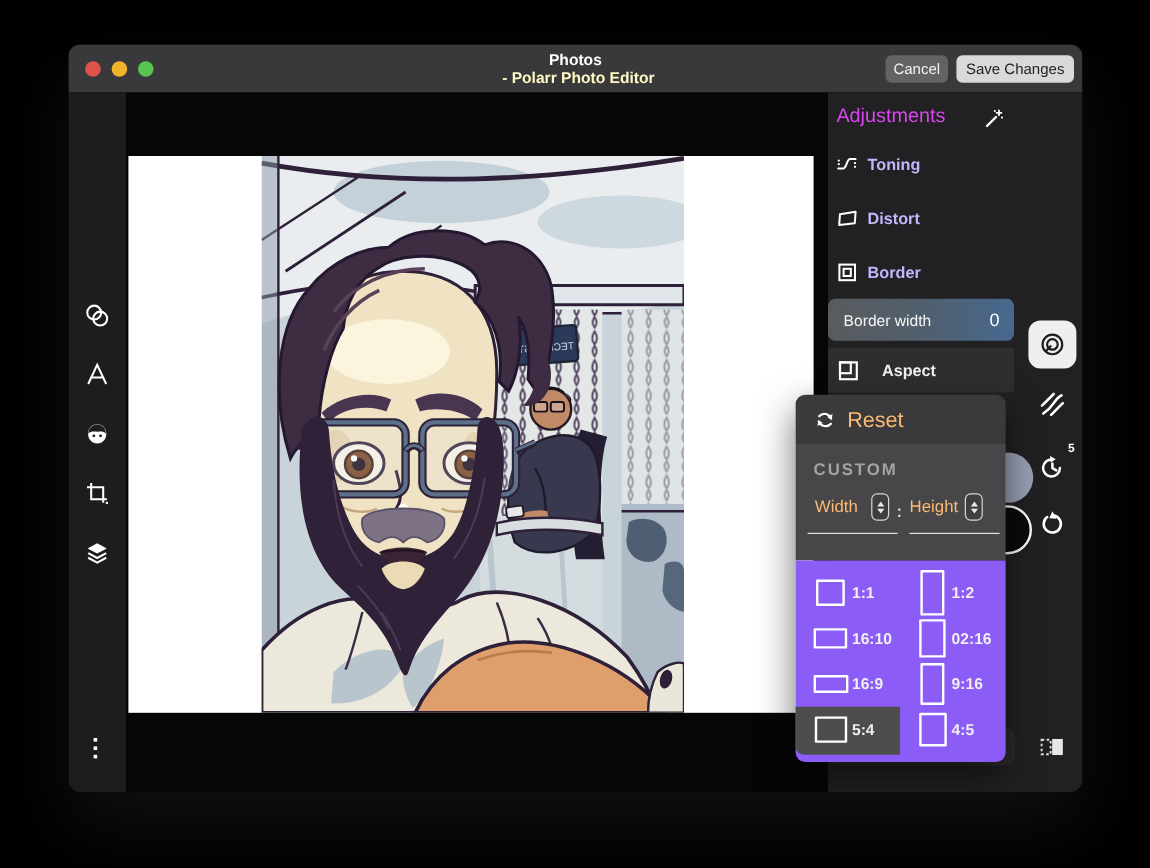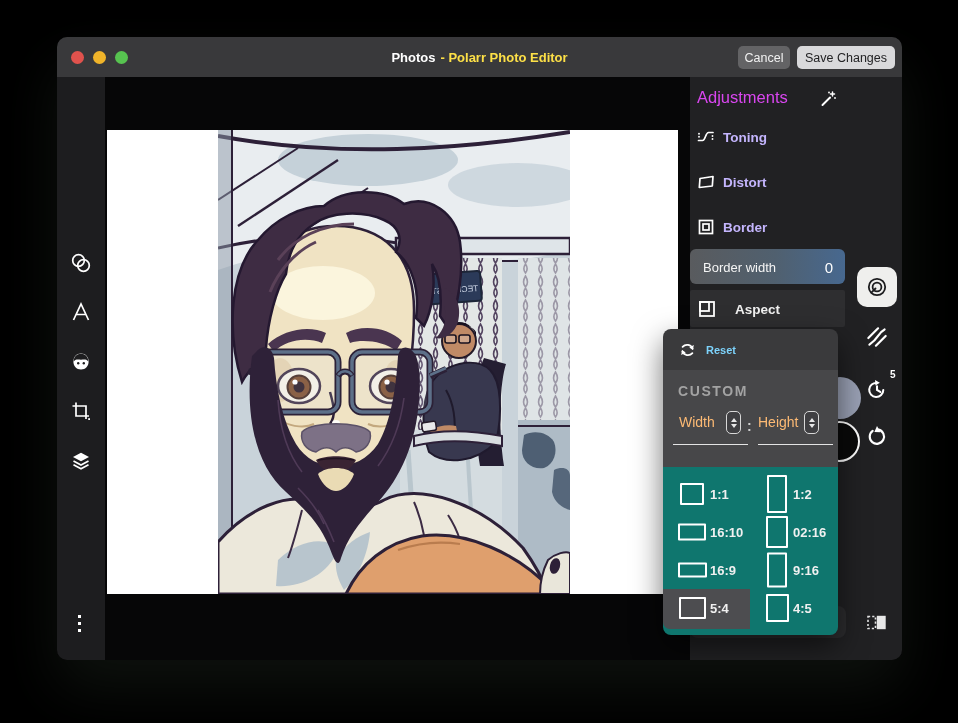--- a/index.html
+++ b/index.html
@@ -4,22 +4,22 @@
 <style>
   html,body{margin:0;padding:0;background:#000;}
   .stage{position:relative;width:958px;height:723px;background:#000;overflow:hidden;
          font-family:"Liberation Sans",sans-serif;-webkit-font-smoothing:antialiased;}
   .window{position:absolute;left:57px;top:37px;width:845px;height:623px;border-radius:10px;
           background:#0b0b0c;overflow:hidden;box-shadow:0 28px 60px rgba(25,32,25,.55);}
   
   .titlebar{position:absolute;left:0;top:0;width:100%;height:40px;background:#39393b;border-bottom:1px solid #19191a;}
   .light{position:absolute;top:14px;width:13px;height:13px;border-radius:50%;}
   .titletext{position:absolute;left:0;right:0;top:0;height:40px;display:flex;align-items:center;justify-content:center;
-             font-size:13px;font-weight:700;color:#fff;white-space:pre;}
-  .titletext .editor{color:#fde047;font-weight:700;margin-left:5px;}
+             font-size:13px;font-weight:700;color:#fff;white-space:pre;flex-direction:column;}
+  .titletext .editor{color:#fef9c3;font-weight:700;margin-left:5px;}
   .tbbtn{position:absolute;top:9px;height:23px;border:none;border-radius:5px;font-size:12.5px;
          font-family:"Liberation Sans",sans-serif;display:flex;align-items:center;justify-content:center;cursor:default;}
   
   .content{position:absolute;left:0;top:40px;width:845px;height:583px;background:#060607;}
   .leftrail{position:absolute;left:0;top:0;width:48px;height:583px;background:#1d1d1f;}
   .railicon{position:absolute;left:12px;width:24px;height:24px;}
   .canvas{position:absolute;left:50px;top:53px;width:571px;height:464px;background:#ffffff;}
   .photo{position:absolute;left:111px;top:0;width:352px;height:464px;}
   
   .panel{position:absolute;left:633px;top:0;width:212px;height:583px;background:#212123;}
@@ -38,31 +38,31 @@
   .swatch{position:absolute;width:42px;height:42px;border-radius:50%;}
   .stripbtn{position:absolute;width:40px;height:40px;display:flex;align-items:center;justify-content:center;}
   .whitebtn{background:#efefed;border-radius:10px;}
   .badge5{position:absolute;left:833px;top:292px;font-size:10px;font-weight:700;color:#fff;}
   .bottombar{position:absolute;left:633px;top:529px;width:156px;height:32px;background:#2c2c2e;border-radius:8px;}
   
   .popup{position:absolute;left:606px;top:252px;width:175px;height:306px;border-radius:8px;
          box-shadow:0 12px 30px rgba(0,0,0,.55);}
   .resetrow{position:absolute;left:0;top:0;width:175px;height:41px;background:#3a3a3c;border-radius:8px 8px 0 0;}
   .resetrow .ic{position:absolute;left:15px;top:50%;transform:translateY(-50%);width:19px;height:19px;}
-  .resetrow .lb{position:absolute;left:43px;top:50%;transform:translateY(-50%);font-size:11px;font-weight:700;color:#7dd3fc;}
+  .resetrow .lb{position:absolute;left:43px;top:50%;transform:translateY(-50%);font-size:18px;font-weight:400;color:#fdba74;}
   .customsec{position:absolute;left:0;top:41px;width:175px;height:97px;background:#474749;}
   .customhead{position:absolute;left:15px;top:13px;font-size:14px;font-weight:700;letter-spacing:1.6px;color:#a3a3a3;}
   .fieldlb{position:absolute;top:44px;font-size:14px;color:#fdba74;text-align:right;}
   .stepper{position:absolute;top:41px;width:13px;height:21px;border:1.4px solid #d8d8d8;border-radius:5px;background:#3f3f42;
            display:flex;flex-direction:column;align-items:center;justify-content:center;gap:2px;}
   .stepper .up{width:0;height:0;border-left:3.2px solid transparent;border-right:3.2px solid transparent;border-bottom:4px solid #e8e8e8;}
   .stepper .dn{width:0;height:0;border-left:3.2px solid transparent;border-right:3.2px solid transparent;border-top:4px solid #e8e8e8;}
   .uline{position:absolute;top:74px;height:0;border-top:1.6px solid #e4e4e4;}
   .colon{position:absolute;left:84px;top:48px;font-size:14px;font-weight:700;color:#cfcfcf;}
-  .gridsec{position:absolute;left:0;top:138px;width:175px;height:168px;background:#0f766e;border-radius:0 0 8px 8px;}
+  .gridsec{position:absolute;left:0;top:138px;width:175px;height:168px;background:#8b5cf6;border-radius:0 0 8px 8px;}
   .hl54{position:absolute;left:0;top:122px;width:87px;height:40px;background:#4d4d50;border-radius:0 0 0 7px;}
   .ar-row{position:absolute;left:0;width:175px;height:38px;}
   .ar-ico{position:absolute;top:50%;transform:translateY(-50%);border:2px solid #fff;border-radius:1px;background:transparent;}
   .ar-label{position:absolute;top:50%;transform:translateY(-50%);font-size:13px;font-weight:700;color:#f0f0f0;}
   
   .dots3{position:absolute;left:21px;display:flex;flex-direction:column;gap:4px;}
   .dots3 i{width:3px;height:3px;background:#fff;display:block;}
   svg{display:block;}
 </style>
 </head>

